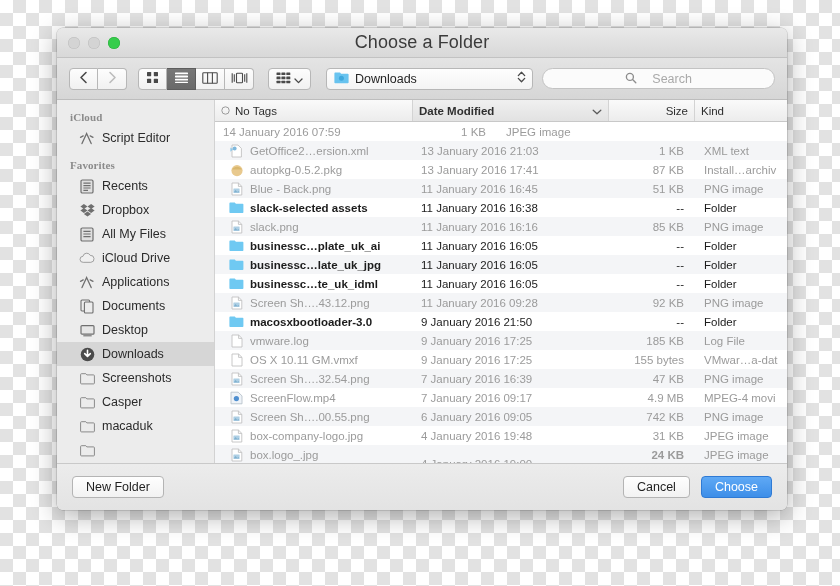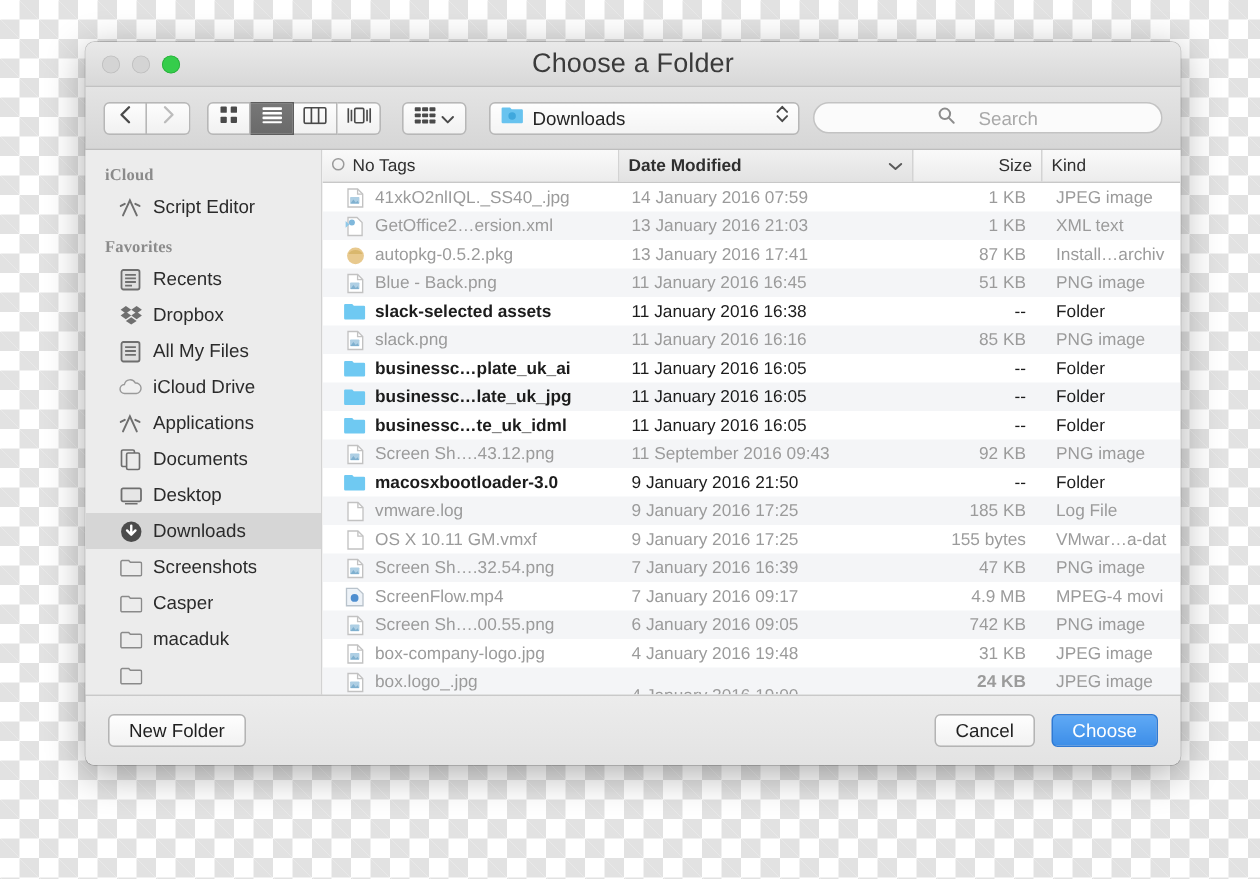--- a/index.html
+++ b/index.html
@@ -580,161 +580,150 @@
         <div class="ch" style="width:86px; justify-content:flex-end;">
           <span>Size</span>
         </div>
         <div class="ch" style="flex:1 1 auto; border-right:none;">
           <span>Kind</span>
         </div>
       </div>
 
       <div class="rows" id="rows">
           <div class="row">
+            <div class="c-date" style="width: 196px;">14 January 2016 07:59</div>
+            <div class="c-size" style="width: 86px;">1 KB</div>
+            <div class="c-kind" style="flex: 1 1 auto;">JPEG image</div>
+          </div>
+          <div class="row alt">
+            <div class="c-name" style="width: 198px;">
+              <span style="width: 15px; height: 14px; flex: 0 0 15px; display: flex; align-items: center; justify-content: center;">
+                <svg width="13" height="14" viewBox="0 0 13 14">
+                  <path d="M2 1 h6 l3.4 3.4 V13 h-9.4 Z" fill="#ffffff" stroke="#c2c2c2" stroke-width="0.9"></path>
+                  <path d="M0.4 3.4 l2.6 2.2 -2.6 2.2 Z" fill="#8fc8e8"></path>
+                  <path d="M4.6 2.4 a2 2 0 1 1 0 4 a2 2 0 0 1 0-4" fill="#7fb8dc"></path>
+                </svg>
+              </span>
+              <span class="fname">GetOffice2…ersion.xml</span>
+            </div>
+            <div class="c-date" style="width: 196px;">13 January 2016 21:03</div>
+            <div class="c-size" style="width: 86px;">1 KB</div>
+            <div class="c-kind" style="flex: 1 1 auto;">XML text</div>
+          </div>
+          <div class="row">
+            <div class="c-name" style="width: 198px;">
+              <span style="width: 15px; height: 14px; flex: 0 0 15px; display: flex; align-items: center; justify-content: center;">
+                <svg width="14" height="14" viewBox="0 0 14 14">
+                  <circle cx="7" cy="7.6" r="5.6" fill="#e8c98e"></circle>
+                  <path d="M2.2 6.4 a5.6 5.6 0 0 1 9.6 0 Z" fill="#d9b76d"></path>
+                </svg>
+              </span>
+              <span class="fname">autopkg-0.5.2.pkg</span>
+            </div>
+            <div class="c-date" style="width: 196px;">13 January 2016 17:41</div>
+            <div class="c-size" style="width: 86px;">87 KB</div>
+            <div class="c-kind" style="flex: 1 1 auto;">Install…archiv</div>
+          </div>
+          <div class="row alt">
             <div class="c-name" style="width: 198px;">
               <span style="width: 15px; height: 14px; flex: 0 0 15px; display: flex; align-items: center; justify-content: center;">
                 <svg width="12" height="14" viewBox="0 0 12 14">
                   <path d="M1 1 h6.4 l3.4 3.4 V13 h-9.8 Z" fill="#ffffff" stroke="#c2c2c2" stroke-width="0.9"></path>
                   <path d="M7.4 1 v3.4 h3.4" fill="none" stroke="#c2c2c2" stroke-width="0.9"></path>
                   <rect x="2.4" y="6.4" width="6.2" height="4.4" rx="0.5" fill="#aecfe4"></rect>
                   <path d="M2.6 10.6 L4.6 8 L6.2 10 L7.4 8.9 L8.4 10.6 Z" fill="#7fb0cf"></path>
                 </svg>
               </span>
-              <span class="fname">41xkO2nlIQL._SS40_.jpg</span>
-            </div>
-            <div class="c-date" style="width: 196px;">14 January 2016 07:59</div>
-            <div class="c-size" style="width: 86px;">1 KB</div>
-            <div class="c-kind" style="flex: 1 1 auto;">JPEG image</div>
-          </div>
-          <div class="row alt">
-            <div class="c-name" style="width: 198px;">
-              <span style="width: 15px; height: 14px; flex: 0 0 15px; display: flex; align-items: center; justify-content: center;">
-                <svg width="13" height="14" viewBox="0 0 13 14">
-                  <path d="M2 1 h6 l3.4 3.4 V13 h-9.4 Z" fill="#ffffff" stroke="#c2c2c2" stroke-width="0.9"></path>
-                  <path d="M0.4 3.4 l2.6 2.2 -2.6 2.2 Z" fill="#8fc8e8"></path>
-                  <path d="M4.6 2.4 a2 2 0 1 1 0 4 a2 2 0 0 1 0-4" fill="#7fb8dc"></path>
-                </svg>
-              </span>
-              <span class="fname">GetOffice2…ersion.xml</span>
-            </div>
-            <div class="c-date" style="width: 196px;">13 January 2016 21:03</div>
-            <div class="c-size" style="width: 86px;">1 KB</div>
-            <div class="c-kind" style="flex: 1 1 auto;">XML text</div>
-          </div>
-          <div class="row">
-            <div class="c-name" style="width: 198px;">
-              <span style="width: 15px; height: 14px; flex: 0 0 15px; display: flex; align-items: center; justify-content: center;">
-                <svg width="14" height="14" viewBox="0 0 14 14">
-                  <circle cx="7" cy="7.6" r="5.6" fill="#e8c98e"></circle>
-                  <path d="M2.2 6.4 a5.6 5.6 0 0 1 9.6 0 Z" fill="#d9b76d"></path>
-                </svg>
-              </span>
-              <span class="fname">autopkg-0.5.2.pkg</span>
-            </div>
-            <div class="c-date" style="width: 196px;">13 January 2016 17:41</div>
-            <div class="c-size" style="width: 86px;">87 KB</div>
-            <div class="c-kind" style="flex: 1 1 auto;">Install…archiv</div>
+              <span class="fname">Blue - Back.png</span>
+            </div>
+            <div class="c-date" style="width: 196px;">11 January 2016 16:45</div>
+            <div class="c-size" style="width: 86px;">51 KB</div>
+            <div class="c-kind" style="flex: 1 1 auto;">PNG image</div>
+          </div>
+          <div class="row enabled">
+            <div class="c-name" style="width: 198px;">
+              <span style="width: 15px; height: 14px; flex: 0 0 15px; display: flex; align-items: center; justify-content: center;">
+                <svg width="15" height="13" viewBox="0 0 15 13">
+                  <path d="M0.4 2.4 a0.8 0.8 0 0 1 0.8-0.8 H5.8 l1.1 1.2 H13.6 a0.8 0.8 0 0 1 0.8 0.8 V11.2 a0.8 0.8 0 0 1-0.8 0.8 H1.2 a0.8 0.8 0 0 1-0.8-0.8 Z" fill="#6fc9f2"></path>
+                </svg>
+              </span>
+              <span class="fname">slack-selected assets</span>
+            </div>
+            <div class="c-date" style="width: 196px;">11 January 2016 16:38</div>
+            <div class="c-size" style="width: 86px;">--</div>
+            <div class="c-kind" style="flex: 1 1 auto;">Folder</div>
           </div>
           <div class="row alt">
             <div class="c-name" style="width: 198px;">
               <span style="width: 15px; height: 14px; flex: 0 0 15px; display: flex; align-items: center; justify-content: center;">
                 <svg width="12" height="14" viewBox="0 0 12 14">
                   <path d="M1 1 h6.4 l3.4 3.4 V13 h-9.8 Z" fill="#ffffff" stroke="#c2c2c2" stroke-width="0.9"></path>
                   <path d="M7.4 1 v3.4 h3.4" fill="none" stroke="#c2c2c2" stroke-width="0.9"></path>
                   <rect x="2.4" y="6.4" width="6.2" height="4.4" rx="0.5" fill="#aecfe4"></rect>
                   <path d="M2.6 10.6 L4.6 8 L6.2 10 L7.4 8.9 L8.4 10.6 Z" fill="#7fb0cf"></path>
                 </svg>
               </span>
-              <span class="fname">Blue - Back.png</span>
-            </div>
-            <div class="c-date" style="width: 196px;">11 January 2016 16:45</div>
-            <div class="c-size" style="width: 86px;">51 KB</div>
+              <span class="fname">slack.png</span>
+            </div>
+            <div class="c-date" style="width: 196px;">11 January 2016 16:16</div>
+            <div class="c-size" style="width: 86px;">85 KB</div>
             <div class="c-kind" style="flex: 1 1 auto;">PNG image</div>
           </div>
           <div class="row enabled">
             <div class="c-name" style="width: 198px;">
               <span style="width: 15px; height: 14px; flex: 0 0 15px; display: flex; align-items: center; justify-content: center;">
                 <svg width="15" height="13" viewBox="0 0 15 13">
                   <path d="M0.4 2.4 a0.8 0.8 0 0 1 0.8-0.8 H5.8 l1.1 1.2 H13.6 a0.8 0.8 0 0 1 0.8 0.8 V11.2 a0.8 0.8 0 0 1-0.8 0.8 H1.2 a0.8 0.8 0 0 1-0.8-0.8 Z" fill="#6fc9f2"></path>
                 </svg>
               </span>
-              <span class="fname">slack-selected assets</span>
-            </div>
-            <div class="c-date" style="width: 196px;">11 January 2016 16:38</div>
+              <span class="fname">businessc…plate_uk_ai</span>
+            </div>
+            <div class="c-date" style="width: 196px;">11 January 2016 16:05</div>
+            <div class="c-size" style="width: 86px;">--</div>
+            <div class="c-kind" style="flex: 1 1 auto;">Folder</div>
+          </div>
+          <div class="row alt enabled">
+            <div class="c-name" style="width: 198px;">
+              <span style="width: 15px; height: 14px; flex: 0 0 15px; display: flex; align-items: center; justify-content: center;">
+                <svg width="15" height="13" viewBox="0 0 15 13">
+                  <path d="M0.4 2.4 a0.8 0.8 0 0 1 0.8-0.8 H5.8 l1.1 1.2 H13.6 a0.8 0.8 0 0 1 0.8 0.8 V11.2 a0.8 0.8 0 0 1-0.8 0.8 H1.2 a0.8 0.8 0 0 1-0.8-0.8 Z" fill="#6fc9f2"></path>
+                </svg>
+              </span>
+              <span class="fname">businessc…late_uk_jpg</span>
+            </div>
+            <div class="c-date" style="width: 196px;">11 January 2016 16:05</div>
+            <div class="c-size" style="width: 86px;">--</div>
+            <div class="c-kind" style="flex: 1 1 auto;">Folder</div>
+          </div>
+          <div class="row enabled">
+            <div class="c-name" style="width: 198px;">
+              <span style="width: 15px; height: 14px; flex: 0 0 15px; display: flex; align-items: center; justify-content: center;">
+                <svg width="15" height="13" viewBox="0 0 15 13">
+                  <path d="M0.4 2.4 a0.8 0.8 0 0 1 0.8-0.8 H5.8 l1.1 1.2 H13.6 a0.8 0.8 0 0 1 0.8 0.8 V11.2 a0.8 0.8 0 0 1-0.8 0.8 H1.2 a0.8 0.8 0 0 1-0.8-0.8 Z" fill="#6fc9f2"></path>
+                </svg>
+              </span>
+              <span class="fname">businessc…te_uk_idml</span>
+            </div>
+            <div class="c-date" style="width: 196px;">11 January 2016 16:05</div>
             <div class="c-size" style="width: 86px;">--</div>
             <div class="c-kind" style="flex: 1 1 auto;">Folder</div>
           </div>
           <div class="row alt">
             <div class="c-name" style="width: 198px;">
               <span style="width: 15px; height: 14px; flex: 0 0 15px; display: flex; align-items: center; justify-content: center;">
                 <svg width="12" height="14" viewBox="0 0 12 14">
                   <path d="M1 1 h6.4 l3.4 3.4 V13 h-9.8 Z" fill="#ffffff" stroke="#c2c2c2" stroke-width="0.9"></path>
                   <path d="M7.4 1 v3.4 h3.4" fill="none" stroke="#c2c2c2" stroke-width="0.9"></path>
                   <rect x="2.4" y="6.4" width="6.2" height="4.4" rx="0.5" fill="#aecfe4"></rect>
                   <path d="M2.6 10.6 L4.6 8 L6.2 10 L7.4 8.9 L8.4 10.6 Z" fill="#7fb0cf"></path>
                 </svg>
               </span>
-              <span class="fname">slack.png</span>
-            </div>
-            <div class="c-date" style="width: 196px;">11 January 2016 16:16</div>
-            <div class="c-size" style="width: 86px;">85 KB</div>
-            <div class="c-kind" style="flex: 1 1 auto;">PNG image</div>
-          </div>
-          <div class="row enabled">
-            <div class="c-name" style="width: 198px;">
-              <span style="width: 15px; height: 14px; flex: 0 0 15px; display: flex; align-items: center; justify-content: center;">
-                <svg width="15" height="13" viewBox="0 0 15 13">
-                  <path d="M0.4 2.4 a0.8 0.8 0 0 1 0.8-0.8 H5.8 l1.1 1.2 H13.6 a0.8 0.8 0 0 1 0.8 0.8 V11.2 a0.8 0.8 0 0 1-0.8 0.8 H1.2 a0.8 0.8 0 0 1-0.8-0.8 Z" fill="#6fc9f2"></path>
-                </svg>
-              </span>
-              <span class="fname">businessc…plate_uk_ai</span>
-            </div>
-            <div class="c-date" style="width: 196px;">11 January 2016 16:05</div>
-            <div class="c-size" style="width: 86px;">--</div>
-            <div class="c-kind" style="flex: 1 1 auto;">Folder</div>
-          </div>
-          <div class="row alt enabled">
-            <div class="c-name" style="width: 198px;">
-              <span style="width: 15px; height: 14px; flex: 0 0 15px; display: flex; align-items: center; justify-content: center;">
-                <svg width="15" height="13" viewBox="0 0 15 13">
-                  <path d="M0.4 2.4 a0.8 0.8 0 0 1 0.8-0.8 H5.8 l1.1 1.2 H13.6 a0.8 0.8 0 0 1 0.8 0.8 V11.2 a0.8 0.8 0 0 1-0.8 0.8 H1.2 a0.8 0.8 0 0 1-0.8-0.8 Z" fill="#6fc9f2"></path>
-                </svg>
-              </span>
-              <span class="fname">businessc…late_uk_jpg</span>
-            </div>
-            <div class="c-date" style="width: 196px;">11 January 2016 16:05</div>
-            <div class="c-size" style="width: 86px;">--</div>
-            <div class="c-kind" style="flex: 1 1 auto;">Folder</div>
-          </div>
-          <div class="row enabled">
-            <div class="c-name" style="width: 198px;">
-              <span style="width: 15px; height: 14px; flex: 0 0 15px; display: flex; align-items: center; justify-content: center;">
-                <svg width="15" height="13" viewBox="0 0 15 13">
-                  <path d="M0.4 2.4 a0.8 0.8 0 0 1 0.8-0.8 H5.8 l1.1 1.2 H13.6 a0.8 0.8 0 0 1 0.8 0.8 V11.2 a0.8 0.8 0 0 1-0.8 0.8 H1.2 a0.8 0.8 0 0 1-0.8-0.8 Z" fill="#6fc9f2"></path>
-                </svg>
-              </span>
-              <span class="fname">businessc…te_uk_idml</span>
-            </div>
-            <div class="c-date" style="width: 196px;">11 January 2016 16:05</div>
-            <div class="c-size" style="width: 86px;">--</div>
-            <div class="c-kind" style="flex: 1 1 auto;">Folder</div>
-          </div>
-          <div class="row alt">
-            <div class="c-name" style="width: 198px;">
-              <span style="width: 15px; height: 14px; flex: 0 0 15px; display: flex; align-items: center; justify-content: center;">
-                <svg width="12" height="14" viewBox="0 0 12 14">
-                  <path d="M1 1 h6.4 l3.4 3.4 V13 h-9.8 Z" fill="#ffffff" stroke="#c2c2c2" stroke-width="0.9"></path>
-                  <path d="M7.4 1 v3.4 h3.4" fill="none" stroke="#c2c2c2" stroke-width="0.9"></path>
-                  <rect x="2.4" y="6.4" width="6.2" height="4.4" rx="0.5" fill="#aecfe4"></rect>
-                  <path d="M2.6 10.6 L4.6 8 L6.2 10 L7.4 8.9 L8.4 10.6 Z" fill="#7fb0cf"></path>
-                </svg>
-              </span>
               <span class="fname">Screen Sh….43.12.png</span>
             </div>
-            <div class="c-date" style="width: 196px;">11 September 2016 09:43</div>
+            <div class="c-date" style="width: 196px;">11 January 2016 09:28</div>
             <div class="c-size" style="width: 86px;">92 KB</div>
             <div class="c-kind" style="flex: 1 1 auto;">PNG image</div>
           </div>
           <div class="row enabled">
             <div class="c-name" style="width: 198px;">
               <span style="width: 15px; height: 14px; flex: 0 0 15px; display: flex; align-items: center; justify-content: center;">
                 <svg width="15" height="13" viewBox="0 0 15 13">
                   <path d="M0.4 2.4 a0.8 0.8 0 0 1 0.8-0.8 H5.8 l1.1 1.2 H13.6 a0.8 0.8 0 0 1 0.8 0.8 V11.2 a0.8 0.8 0 0 1-0.8 0.8 H1.2 a0.8 0.8 0 0 1-0.8-0.8 Z" fill="#6fc9f2"></path>
                 </svg>
               </span>

